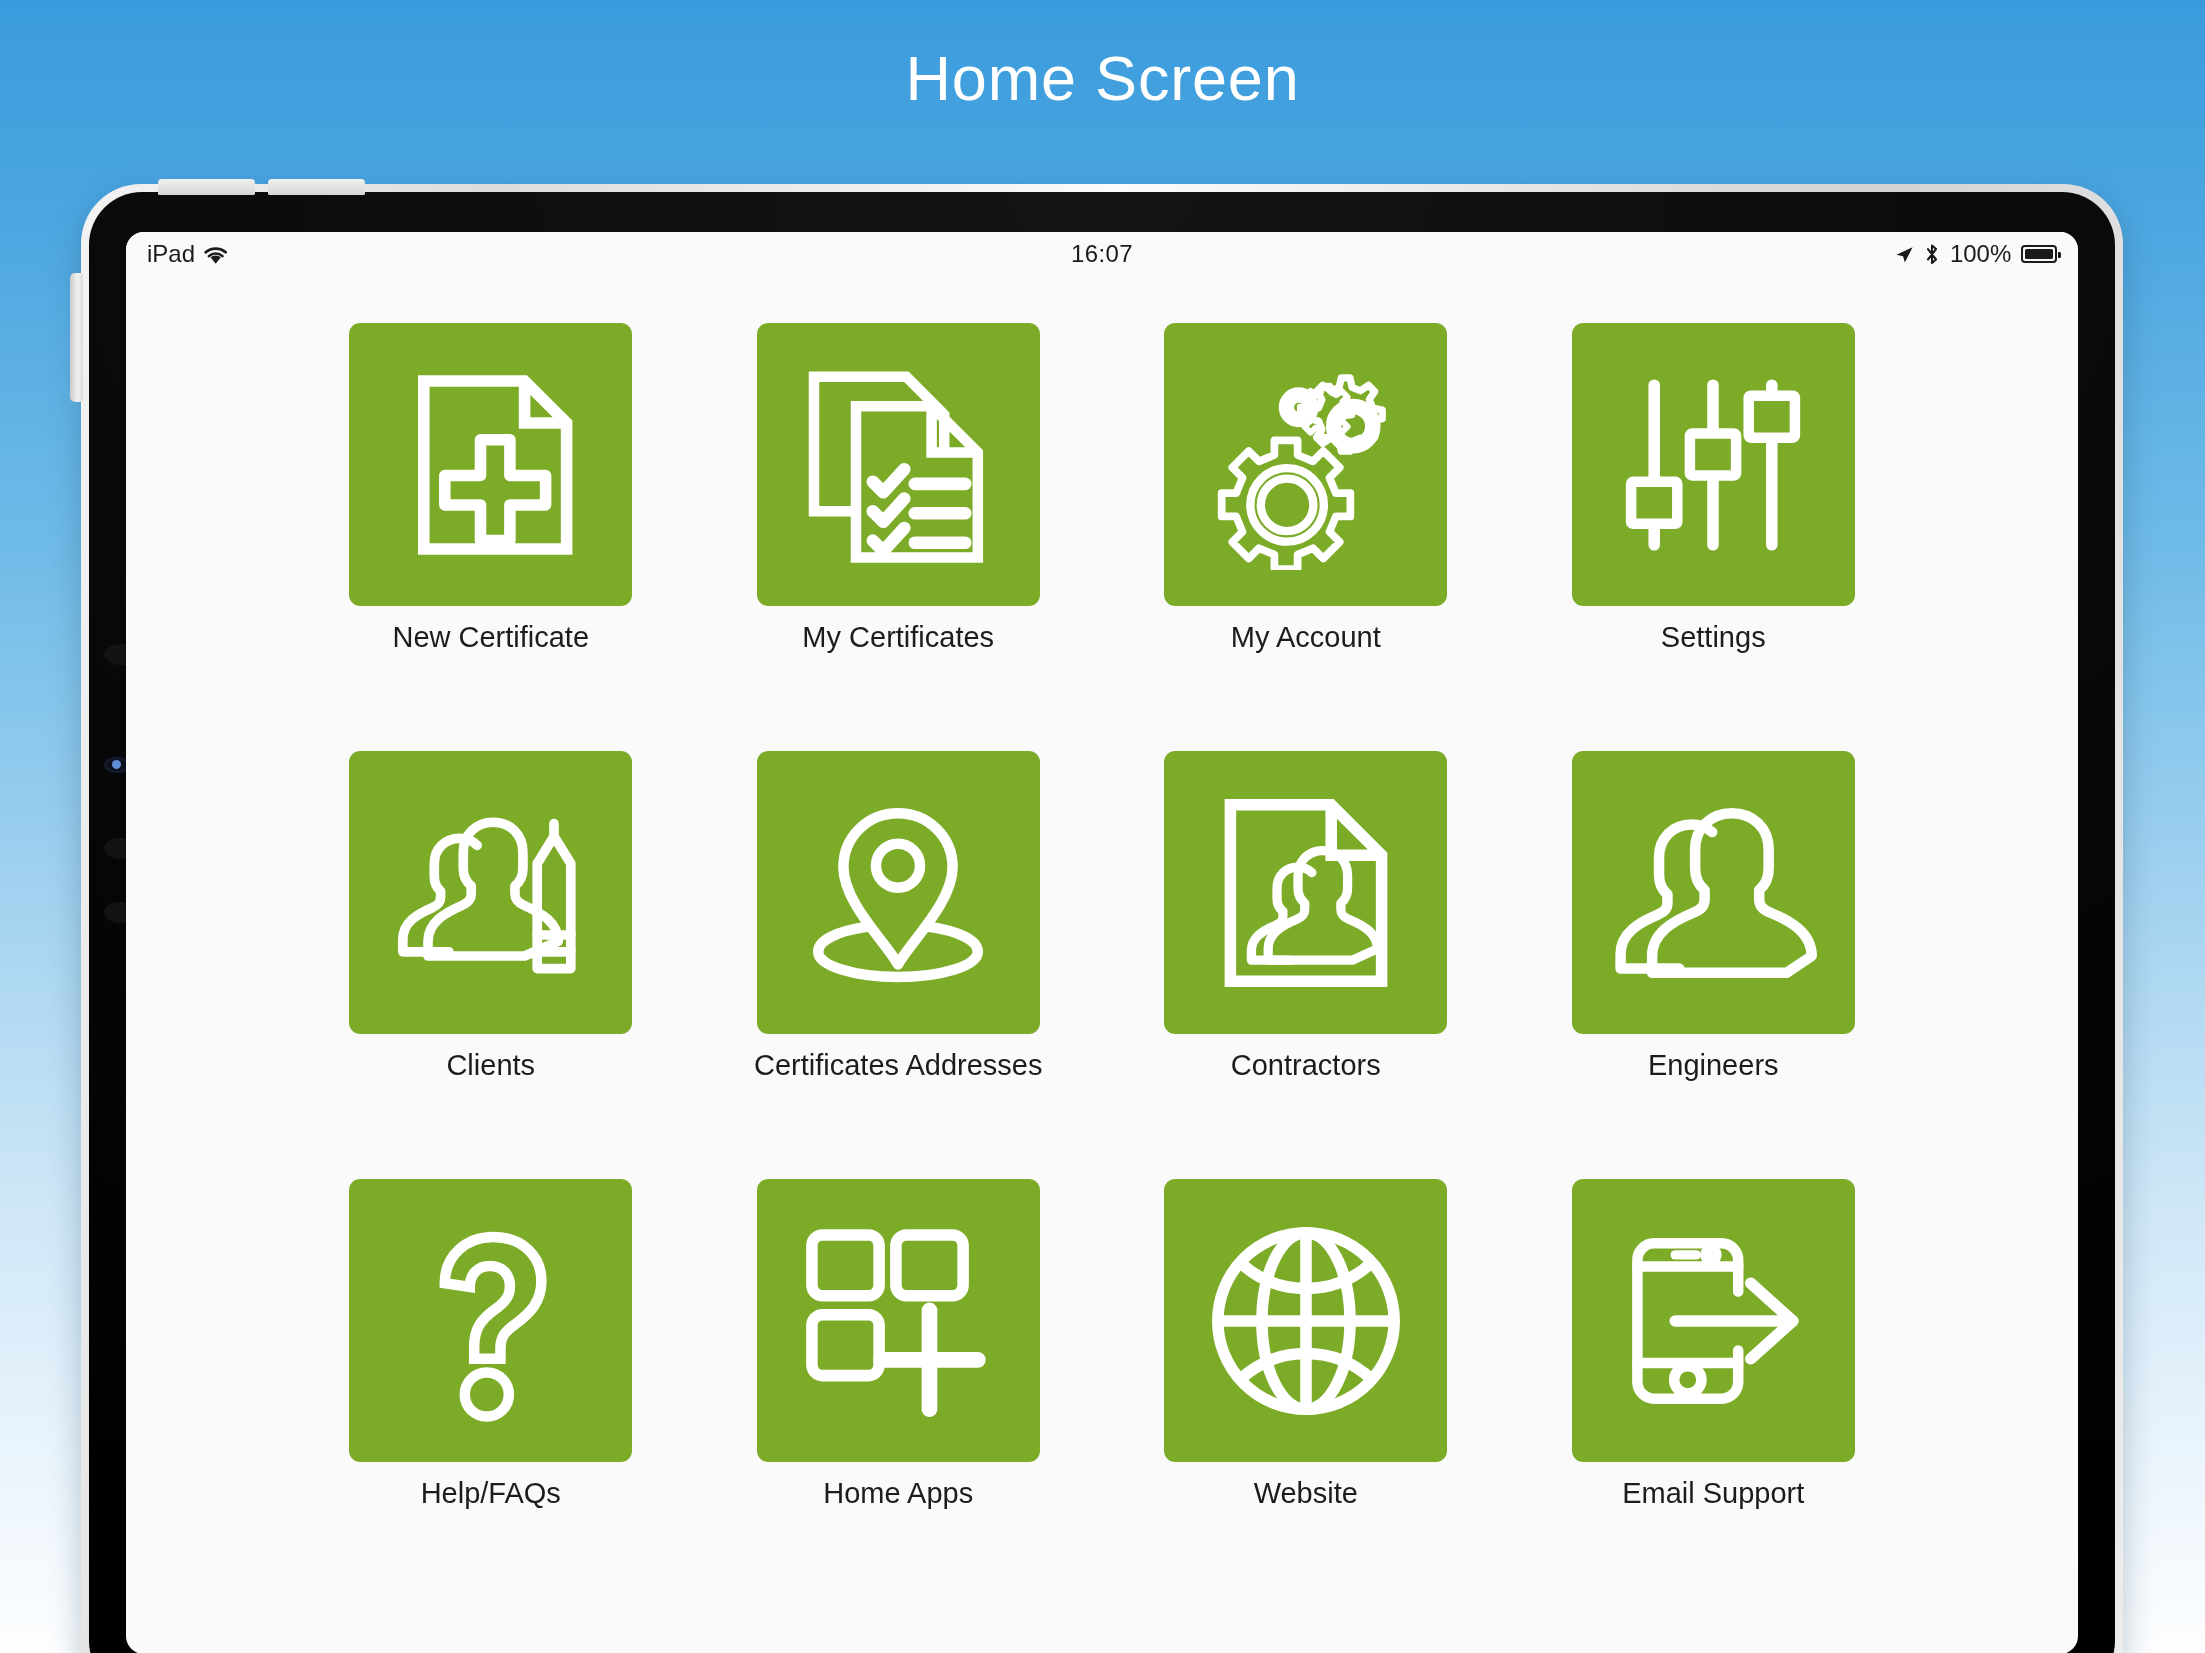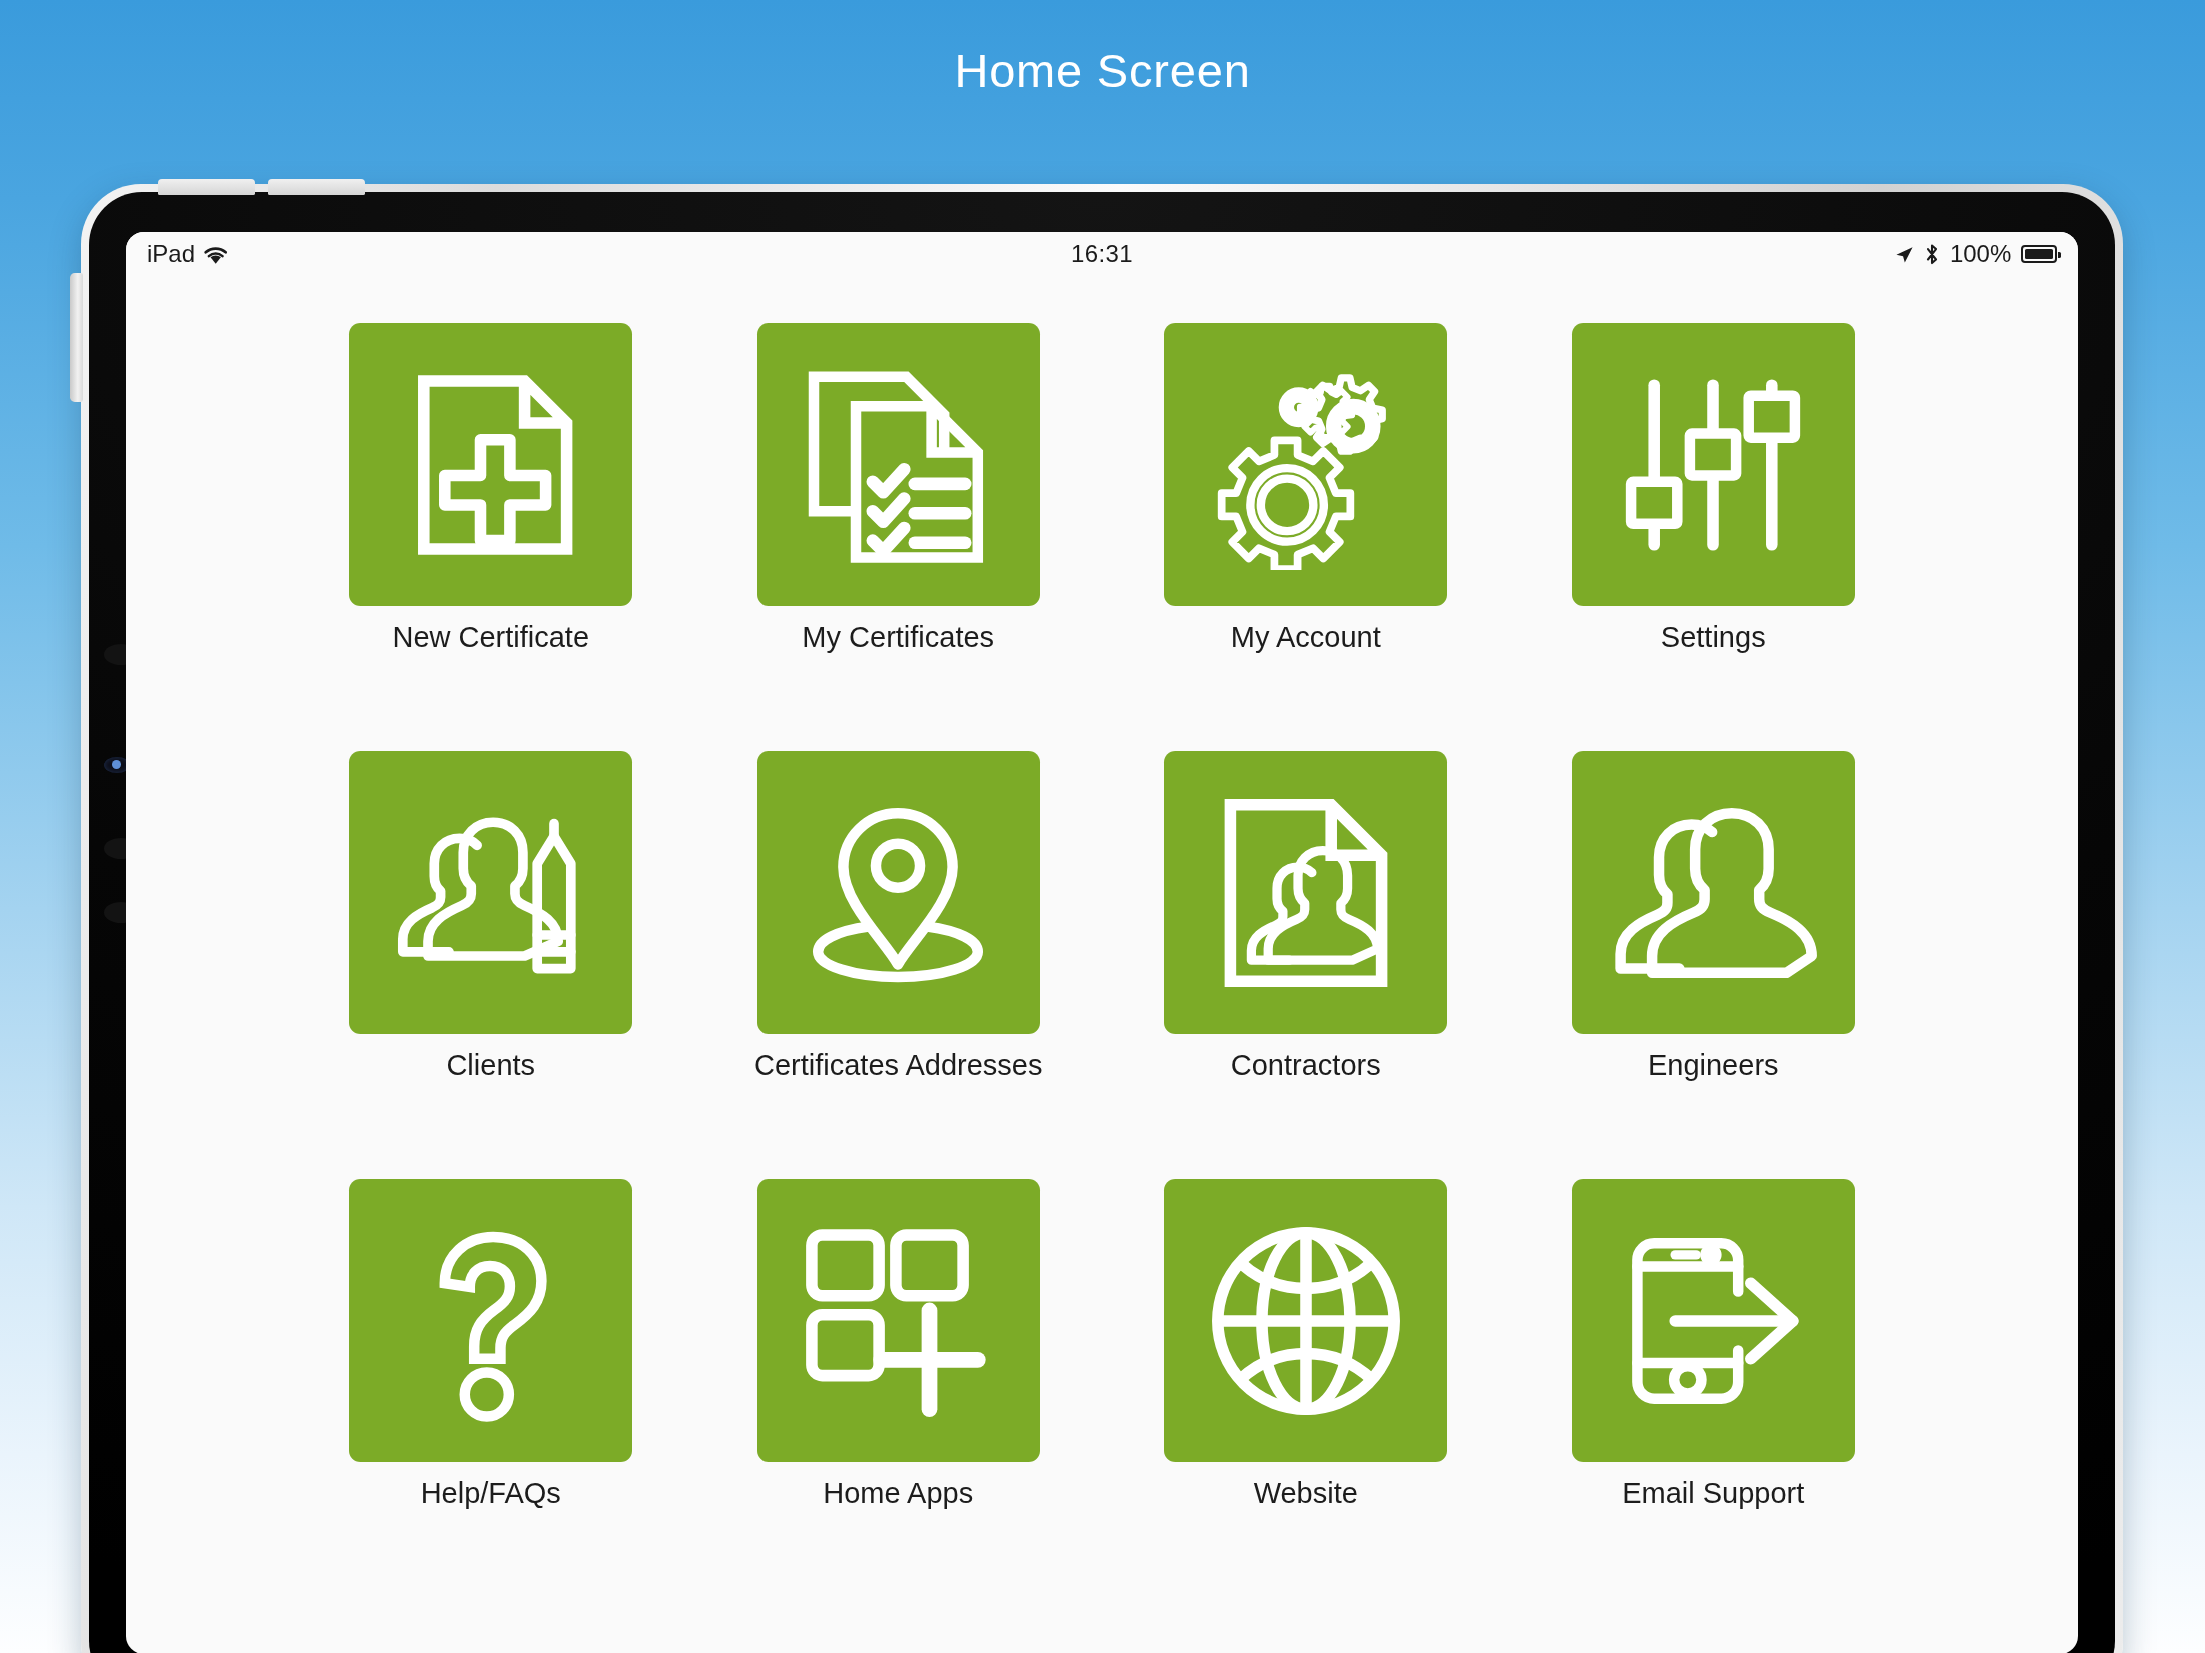--- a/index.html
+++ b/index.html
@@ -9,21 +9,21 @@
     background: linear-gradient(to bottom, #3a9bdc 0%, #4aa5e0 12%, #6fbbe8 33%, #a4d3f0 55%, #cfe7f7 73%, #eaf4fc 88%, #fdfeff 100%);
     position:relative;
   }
 
   
   #page-title {
     position:absolute;
     top:47px; left:0; right:0;
     text-align:center;
     color:#ffffff;
-    font-size:47px;
+    font-size:63px;
     font-weight:300;
     letter-spacing:0.8px;
     line-height:1;
   }
 
   
   #tablet {
     position:absolute;
     left:81px;
     top:184px;
@@ -185,21 +185,21 @@
           <span class="sb-icon">
             <svg width="27.4" height="21" viewBox="0 0 34 26" aria-hidden="true">
               <path d="M17 24.5 L10.6 16.4 a10.2 10.2 0 0 1 12.8 0 Z" fill="#1b1b1b"></path>
               <path d="M4.6 10.3 a18.6 18.6 0 0 1 24.8 0" stroke="#1b1b1b" stroke-width="3.4" fill="none" stroke-linecap="round"></path>
               <path d="M8.6 15.0 a12.8 12.8 0 0 1 16.8 0" stroke="#1b1b1b" stroke-width="3.2" fill="none" stroke-linecap="round"></path>
             </svg>
           </span>
         </div>
 
         <div id="status-center">
-          <span>16:31</span>
+          <span>16:07</span>
         </div>
 
         <div id="status-right">
           <span class="sb-icon">
             <svg width="21" height="21" viewBox="0 0 26 26" aria-hidden="true">
               <path d="M23 4 L3 13.2 L11.2 15.2 L13.4 23 Z" fill="#1b1b1b"></path>
             </svg>
           </span>
           <span class="sb-icon">
             <svg width="16" height="22.6" viewBox="0 0 20 28" aria-hidden="true">

